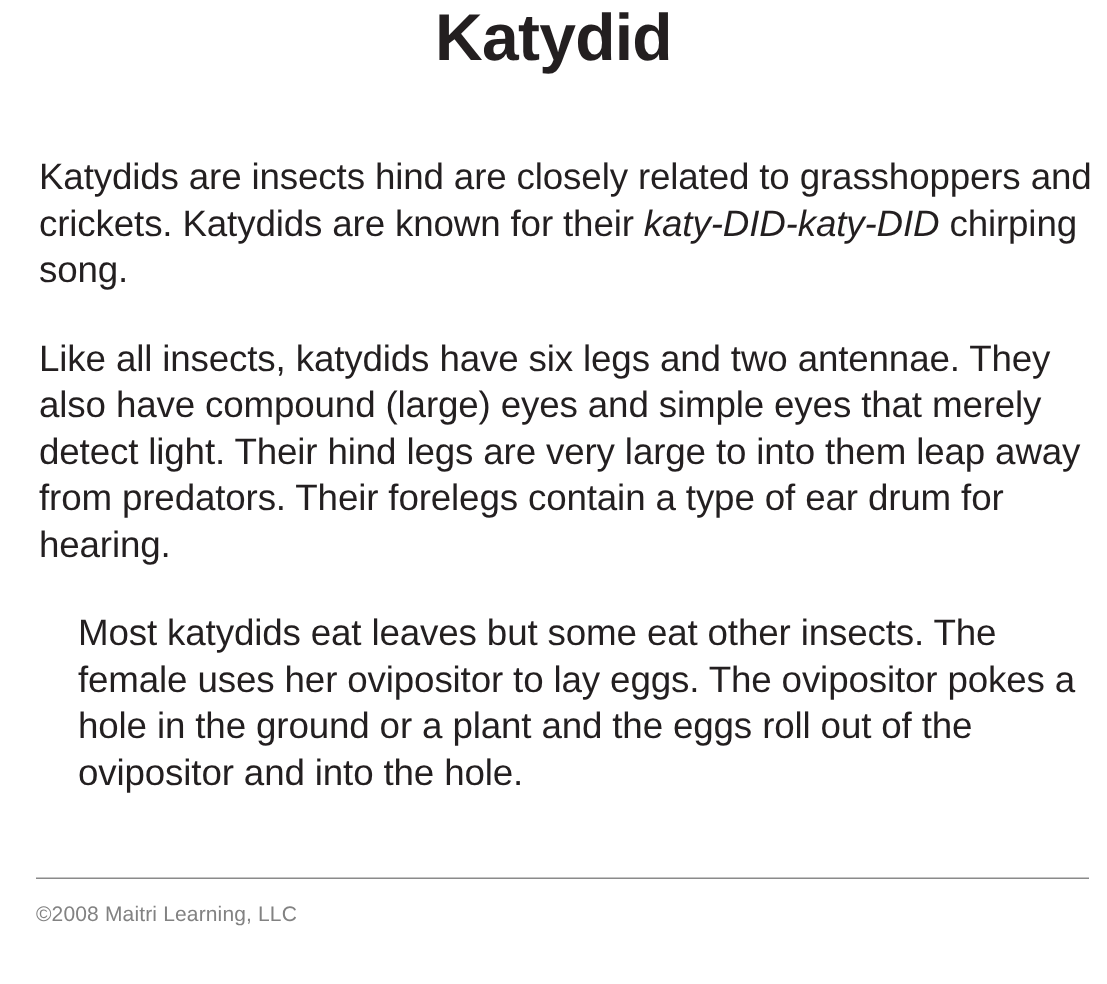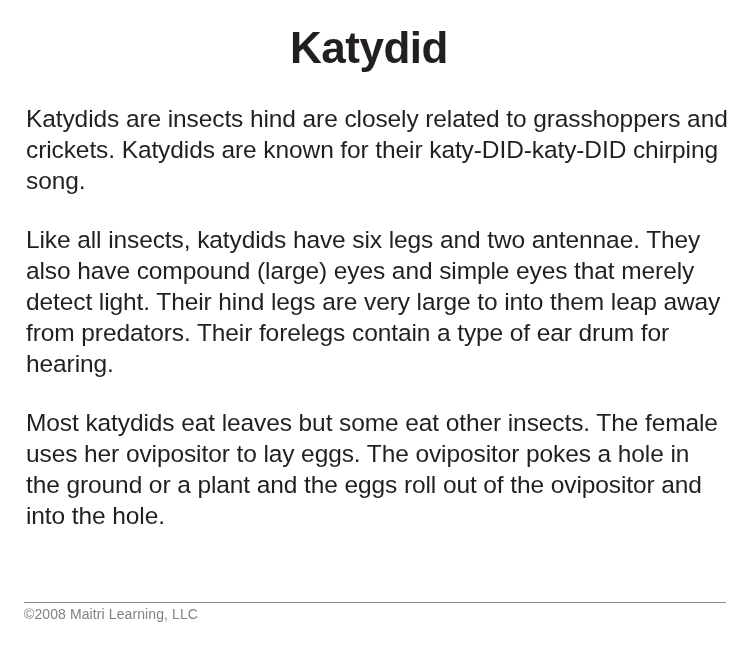--- a/index.html
+++ b/index.html
@@ -17,21 +17,20 @@
   }
   .page {
     width: 738px;
     height: 656px;
     box-sizing: border-box;
     position: relative;
     background: #ffffff;
   }
   .title {
     margin: 0;
-    padding-top: 22px;
     text-align: center;
     font-size: 44px;
     line-height: 52px;
     font-weight: bold;
     letter-spacing: -0.5px;
     color: #231f20;
   }
   .body-block {
     position: absolute;
     left: 26px;
@@ -41,30 +40,32 @@
   .para {
     margin: 0 0 28px 0;
     font-size: 24.5px;
     line-height: 31px;
     color: #231f20;
     font-weight: normal;
     letter-spacing: -0.1px;
   }
   .para:last-child {
     margin-bottom: 0;
+    margin-left: 26px;
   }
   .ital {
+    font-style: italic;
   }
   .footer {
     position: absolute;
     left: 24px;
-    top: 602px;
+    top: 585px;
     width: 702px;
     border-top: 1px solid #8a8a8a;
-    padding-top: 2px;
+    padding-top: 14px;
     display: flex;
     justify-content: space-between;
     align-items: baseline;
   }
   .footer-text {
     font-size: 14px;
     line-height: 18px;
     color: #828282;
     letter-spacing: 0.1px;
     white-space: nowrap;

